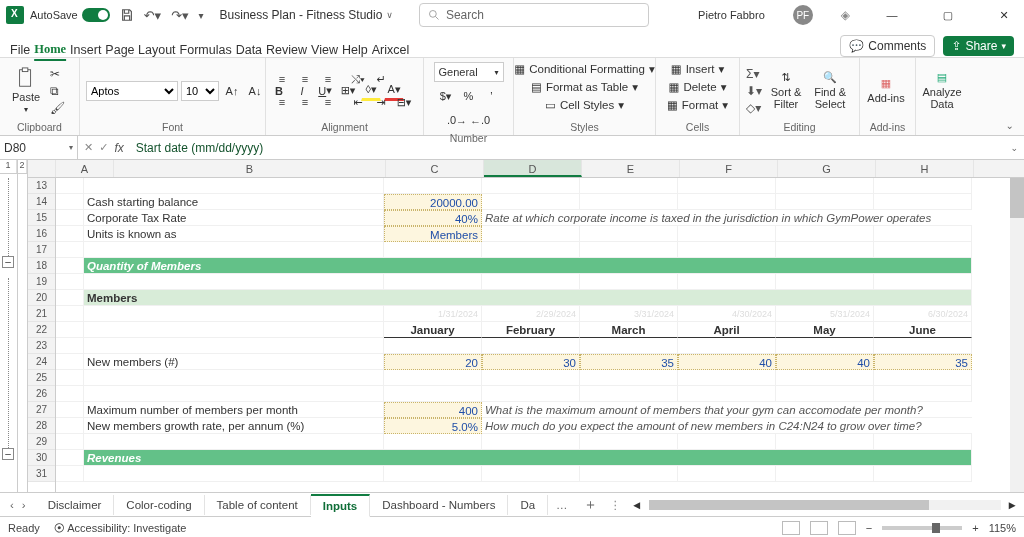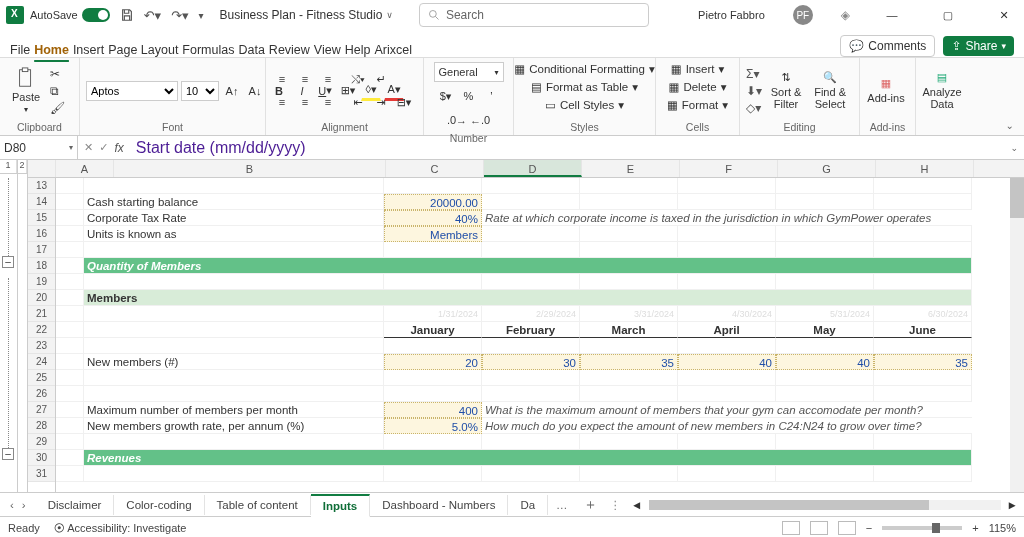--- a/index.html
+++ b/index.html
@@ -16,21 +16,21 @@
 .doc-title { margin-left:16px; display:flex; align-items:center; gap:4px; color:#333; }
 .doc-title .chev { font-size:9px; color:#666; }
 .search-wrap { margin-left:26px; flex:0 0 230px; height:24px; border:1px solid #ccc; border-radius:4px; display:flex; align-items:center; padding:0 8px; color:#666; gap:6px; }
 .search-wrap svg { width:12px; height:12px; }
 .titlebar-right { margin-left:auto; display:flex; align-items:center; gap:28px; }
 .avatar { width:20px; height:20px; border-radius:50%; background:#888; color:#fff; font-size:10px; display:flex; align-items:center; justify-content:center; }
 .win-btn { width:28px; height:28px; display:flex; align-items:center; justify-content:center; color:#333; font-size:11px; }
 
 
 .menutabs { height:28px; display:flex; align-items:flex-end; padding:0 10px; gap:4px; font-size:12.5px; color:#333; border-bottom:1px solid #ddd; }
-.menutabs .tab.active { text-decoration:underline; text-decoration-color:#107c41; text-decoration-thickness:2px; text-underline-offset:6px; font-weight:600; color:#a16207; }
+.menutabs .tab.active { text-decoration:underline; text-decoration-color:#107c41; text-decoration-thickness:2px; text-underline-offset:6px; font-weight:600; color:#15803d;font-family:Liberation Serif, serif; }
 .menutabs .right-items { margin-left:auto; display:flex; align-items:center; gap:8px; }
 .comments-btn { border:1px solid #ccc; border-radius:4px; padding:3px 8px; display:flex; align-items:center; gap:4px; font-size:12px; }
 .share-btn { background:#107c41; color:#fff; border-radius:4px; padding:3px 8px; display:flex; align-items:center; gap:4px; font-size:12px; }
 
 
 .ribbon { height:78px; display:flex; border-bottom:1px solid #ccc; background:#fafafa; }
 .rg { border-right:1px solid #e1e1e1; display:flex; flex-direction:column; justify-content:space-between; padding:4px 6px 2px 6px; }
 .rg .lbl { text-align:center; font-size:10.5px; color:#666; padding-top:2px; }
 .rg .body { flex:1; display:flex; align-items:center; gap:4px; }
 .big-btn { display:flex; flex-direction:column; align-items:center; font-size:11px; gap:2px; width:40px; }
@@ -44,21 +44,21 @@
 .stack { display:flex; flex-direction:column; gap:3px; }
 .row { display:flex; gap:3px; align-items:center; }
 .menu-item { font-size:11.5px; display:flex; align-items:center; gap:4px; white-space:nowrap; }
 
 
 .fbar { height:24px; display:flex; align-items:center; border-bottom:1px solid #ccc; }
 .namebox { width:78px; height:100%; border-right:1px solid #ccc; display:flex; align-items:center; padding:0 4px; font-size:12px; }
 .namebox .chev { margin-left:auto; font-size:8px; color:#666; }
 .fx-icons { display:flex; align-items:center; gap:6px; padding:0 6px; color:#888; font-size:11px; }
 .fx { font-style:italic; color:#555; font-size:12px; }
-.formula-input { flex:1; padding:0 6px; font-size:16px; color:#4c1d95; }
+.formula-input { flex:1; padding:0 6px; font-size:12px; color:#14532d; }
 .fbar .expand { margin-left:auto; padding:0 6px; color:#666; font-size:9px; }
 
 
 .outline-band { height:14px; border-bottom:1px solid #ccc; display:flex; }
 .outline-band .cell-stub { width:36px; border-right:1px solid #ccc; display:flex; }
 .outline-band .n { width:18px; text-align:center; font-size:9px; border-right:1px solid #ddd; color:#555; }
 
 
 .grid-wrap { display:flex; height:314px; position:relative; }
 .outline-col { width:18px; border-right:1px solid #ccc; position:relative; }

